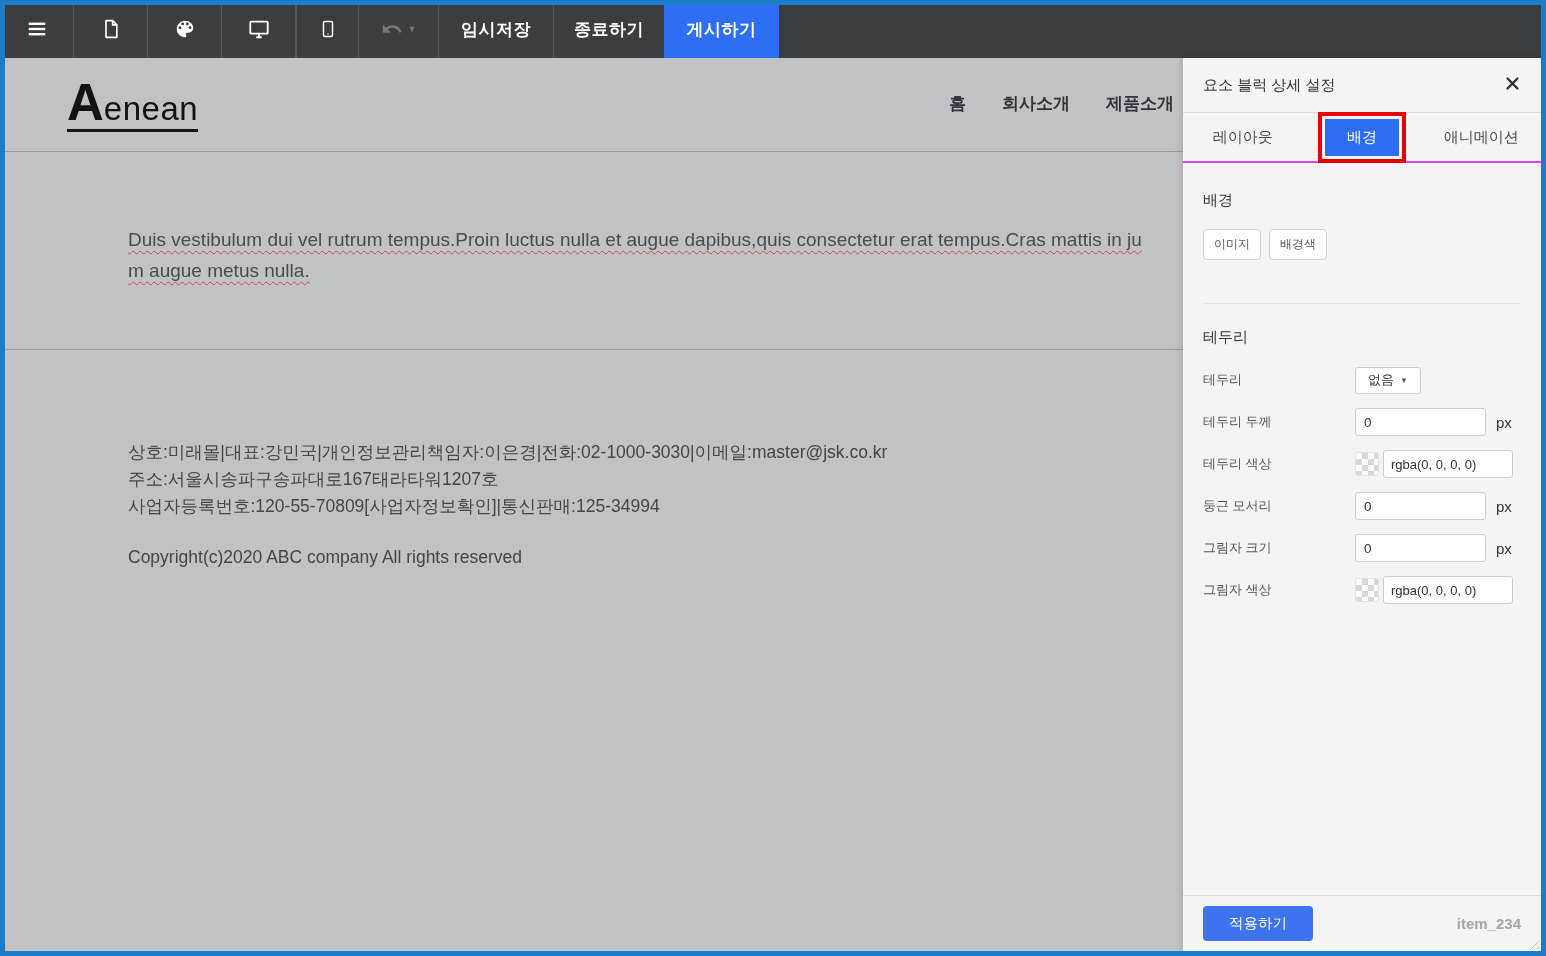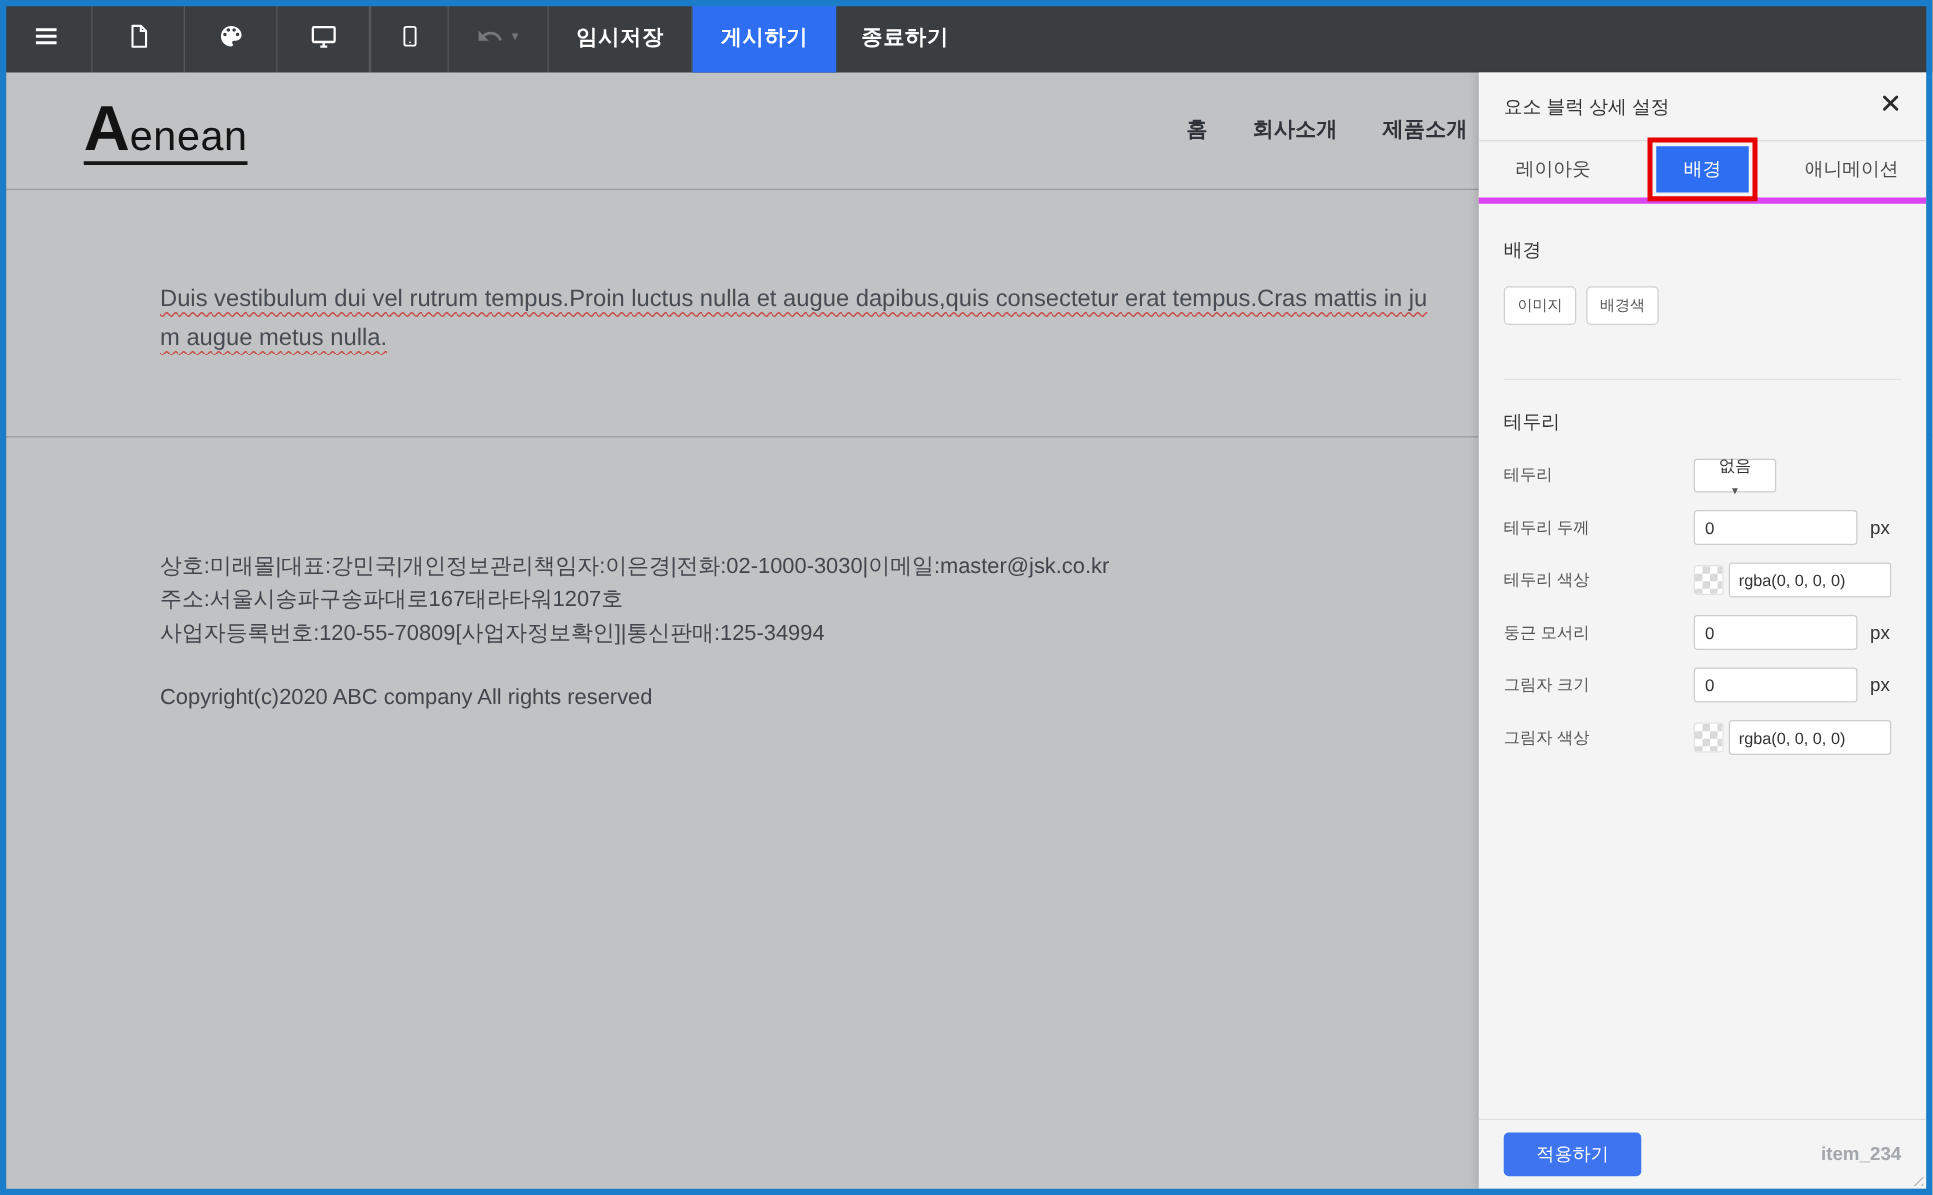--- a/index.html
+++ b/index.html
@@ -52,37 +52,37 @@
   
   .panel {
     position: absolute; top: 58px; left: 1183px; right: 5px; bottom: 5px;
     background: var(--panel-bg, #f4f4f5); z-index: 30; box-shadow: -2px 0 6px rgba(0,0,0,.12);
     display: flex; flex-direction: column;
   }
   .panel-head { height: 55px; flex: none; display: flex; align-items: center; padding: 0 20px; border-bottom: 1px solid #dcdcdc; }
   .panel-title { font-size: 15px; color: #333; font-weight: 500; flex: 1; }
   .panel-close { cursor: pointer; color: #2b2b2b; display: flex; }
 
-  .tabs { height: 50px; flex: none; display: flex; border-bottom: 5px solid #d946ef; }
+  .tabs { height: 50px; flex: none; display: flex; border-bottom: 2px solid #d946ef; }
   .tab { flex: 1; display: flex; align-items: center; justify-content: center; font-size: 15px; color: #4a4a4a; cursor: pointer; }
   .tab-active-pill {
     background: var(--accent, #2d6ef3); color: #fff; padding: 9px 22px; font-size: 15px;
     outline: 4px solid var(--annotation-red, #e60000); outline-offset: 3px; cursor: pointer;
   }
 
   .panel-body { flex: 1; padding: 0 20px; overflow: hidden; }
   .sec-heading { margin-top: 28px; font-size: 15px; font-weight: 500; color: #333; }
   .chip-row { margin-top: 19px; display: flex; gap: 8px; align-items: center; }
   .chip { background: #fff; border: 1px solid #cfcfcf; border-radius: 4px; padding: 6px 10px; font-size: 12px; color: #555; cursor: pointer; }
   .divider { border: none; border-top: 1px solid #e2e2e3; margin-top: 43px; }
   .sec-heading.border-h { margin-top: 24px; }
   .prows { margin-top: 12px; }
   .prow { display: flex; align-items: center; height: 42px; }
   .prow-label { width: 152px; font-size: 13px; color: #555; flex: none; }
-  .select-box { width: 66px; height: 27px; background: #fff; border: 1px solid #ccc; border-radius: 3px; display: flex; align-items: center; justify-content: center; gap: 6px; font-size: 13px; color: #333; cursor: pointer; flex-direction: column; }
+  .select-box { width: 66px; height: 27px; background: #fff; border: 1px solid #ccc; border-radius: 3px; display: flex; align-items: center; justify-content: center; gap: 6px; font-size: 13px; color: #333; cursor: pointer; }
   .select-caret { font-size: 8px; color: #555; }
   .num-input { width: 131px; height: 28px; border: 1px solid #ccc; border-radius: 3px; background: #fff; font-size: 13.5px; color: #333; padding: 0 8px; font-family: inherit; }
   .unit { margin-left: 10px; font-size: 15px; color: #333; }
   .checker {
     width: 24px; height: 24px; flex: none; margin-right: 4px; border: 1px solid #e3e3e3; border-radius: 3px; background-color: #fff; cursor: pointer;
     background-image: linear-gradient(45deg,#d8d8d8 25%,transparent 25%,transparent 75%,#d8d8d8 75%),
                       linear-gradient(45deg,#d8d8d8 25%,transparent 25%,transparent 75%,#d8d8d8 75%);
     background-size: 12px 12px; background-position: 0 0, 6px 6px;
   }
   .rgba-input { width: 130px; height: 28px; border: 1px solid #ccc; border-radius: 3px; background: #fff; font-size: 13px; color: #333; padding: 0 7px; font-family: inherit; }
@@ -140,22 +140,22 @@
   </div>
   <div class="tb-cell tb-undo">
     <span>
       <svg width="22" height="22" viewBox="0 0 24 24" fill="#74787c">
           <path d="M12.5 8c-2.65 0-5.05.99-6.9 2.6L2 7v9h9l-3.62-3.62c1.39-1.16 3.16-1.88 5.12-1.88 3.54 0 6.55 2.31 7.6 5.5l2.37-.78C21.08 11.03 17.15 8 12.5 8z"></path>
         </svg>
     </span>
     <span style="font-size:9px;">▼</span>
   </div>
   <div class="tb-cell tb-btn">임시저장</div>
+  <div class="tb-cell tb-btn exit">종료하기</div>
   <div class="tb-cell tb-btn publish">게시하기</div>
-  <div class="tb-cell tb-btn exit">종료하기</div>
 </div>
 
 <div class="canvas">
 
   <div class="block-header">
     <div class="logo">
       <span class="big">A</span><span class="rest">enean</span>
     </div>
     <div class="nav">
       <span>홈</span>

